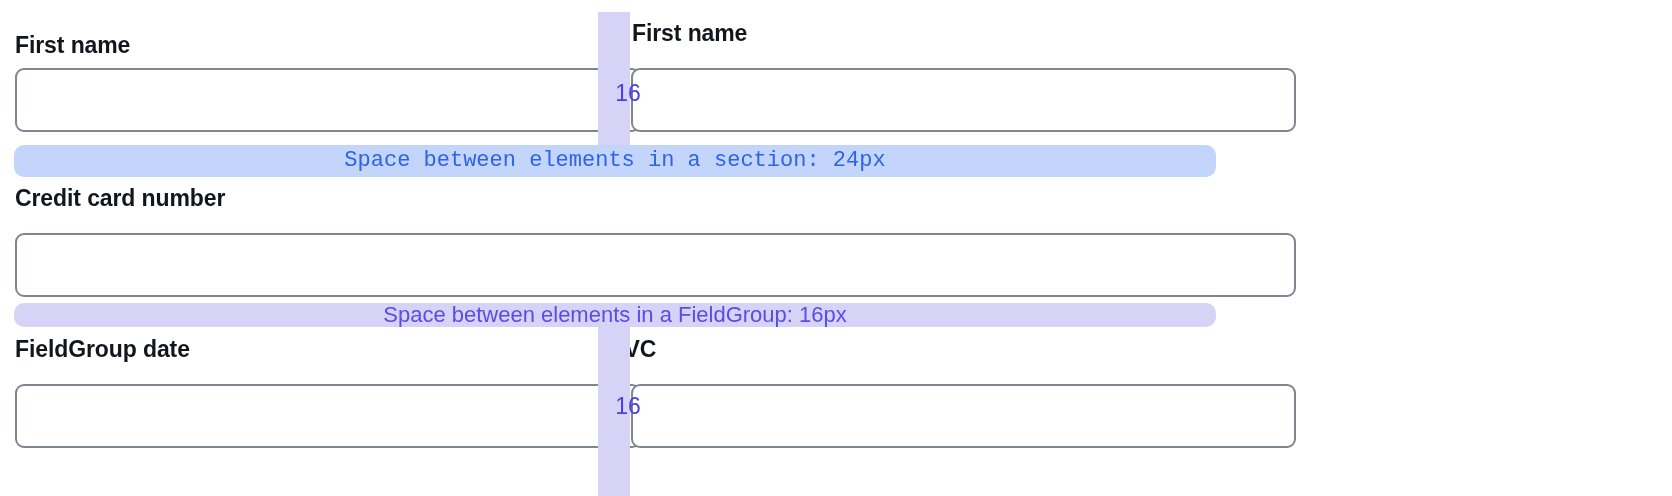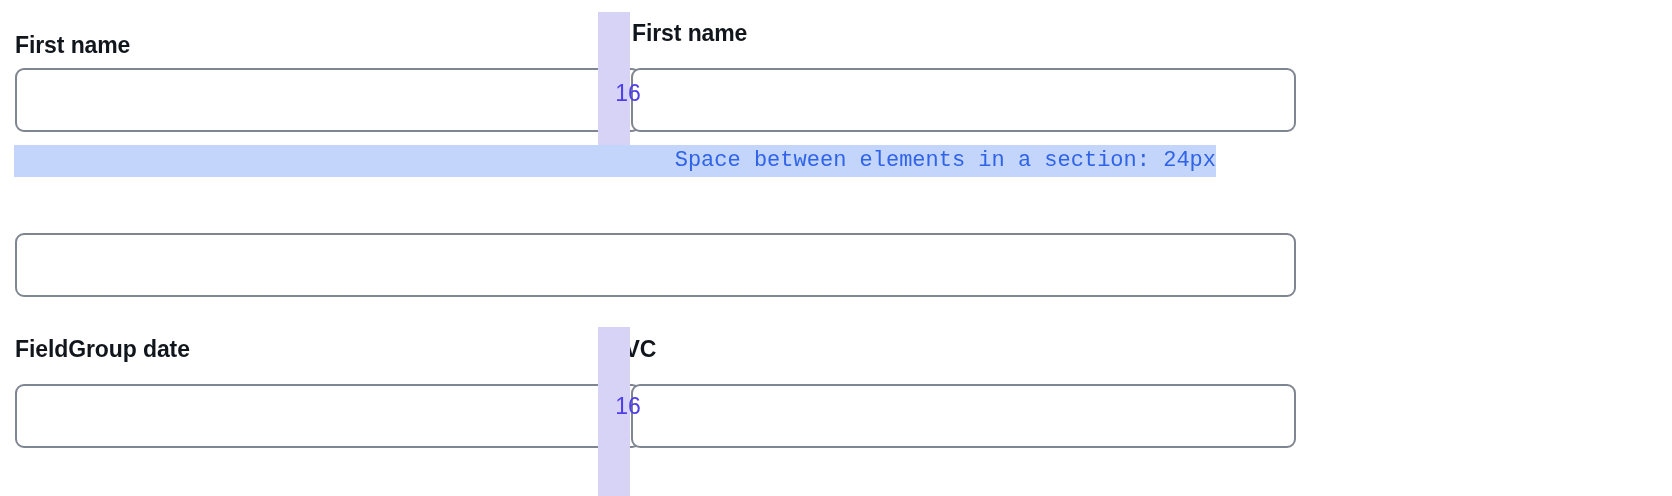--- a/index.html
+++ b/index.html
@@ -64,22 +64,23 @@
     line-height: 23px;
     color: #4f3fe8;
     white-space: nowrap;
   }
 
   
   .space-band {
     position: absolute;
     display: flex;
     align-items: center;
-    justify-content: flex-end;
+    justify-content: center;
     box-sizing: border-box;
+    border-radius: 10px;
   }
   .space-band .band-text {
     white-space: nowrap;
   }
   .band-section {
     background: #c3d5fb;
   }
   .band-section .band-text {
     font-family: "Liberation Mono", monospace;
     font-size: 22px;
@@ -110,23 +111,27 @@
   <input class="text-input" style="left: 631px; top: 68px; width: 665px; height: 64px;" value="">
 
   <div class="gap-col" style="left:598px; top:12px; width:32px; height:133px;">
     <span class="gap-num" style="transform:translate(14px, 15px);">16</span>
   </div>
 
   <div class="space-band band-section" style="left:14px; top:145px; width:1202px; height:32px;">
     <span class="band-text">Space between elements in a section: 24px</span>
   </div>
 
+  <label class="field-label" style="left:15px; top:185px;">Credit card number</label>
 
   <input class="text-input" style="left: 15px; top: 233px; width: 1281px; height: 64px;" value="">
 
+  <div class="space-band band-fieldgroup" style="left:14px; top:303px; width:1202px; height:24px;">
+    <span class="band-text">Space between elements in a FieldGroup: 16px</span>
+  </div>
 
   <label class="field-label" style="left:15px; top:336px;">FieldGroup date</label>
 
   <input class="text-input" style="left: 15px; top: 384px; width: 626px; height: 64px;" value="">
 
   <label class="field-label" style="left:608px; top:336px;">CVC</label>
 
   <input class="text-input" style="left: 631px; top: 384px; width: 665px; height: 64px;" value="">
 
   <div class="gap-col" style="left:598px; top:327px; width:32px; height:169px;">

